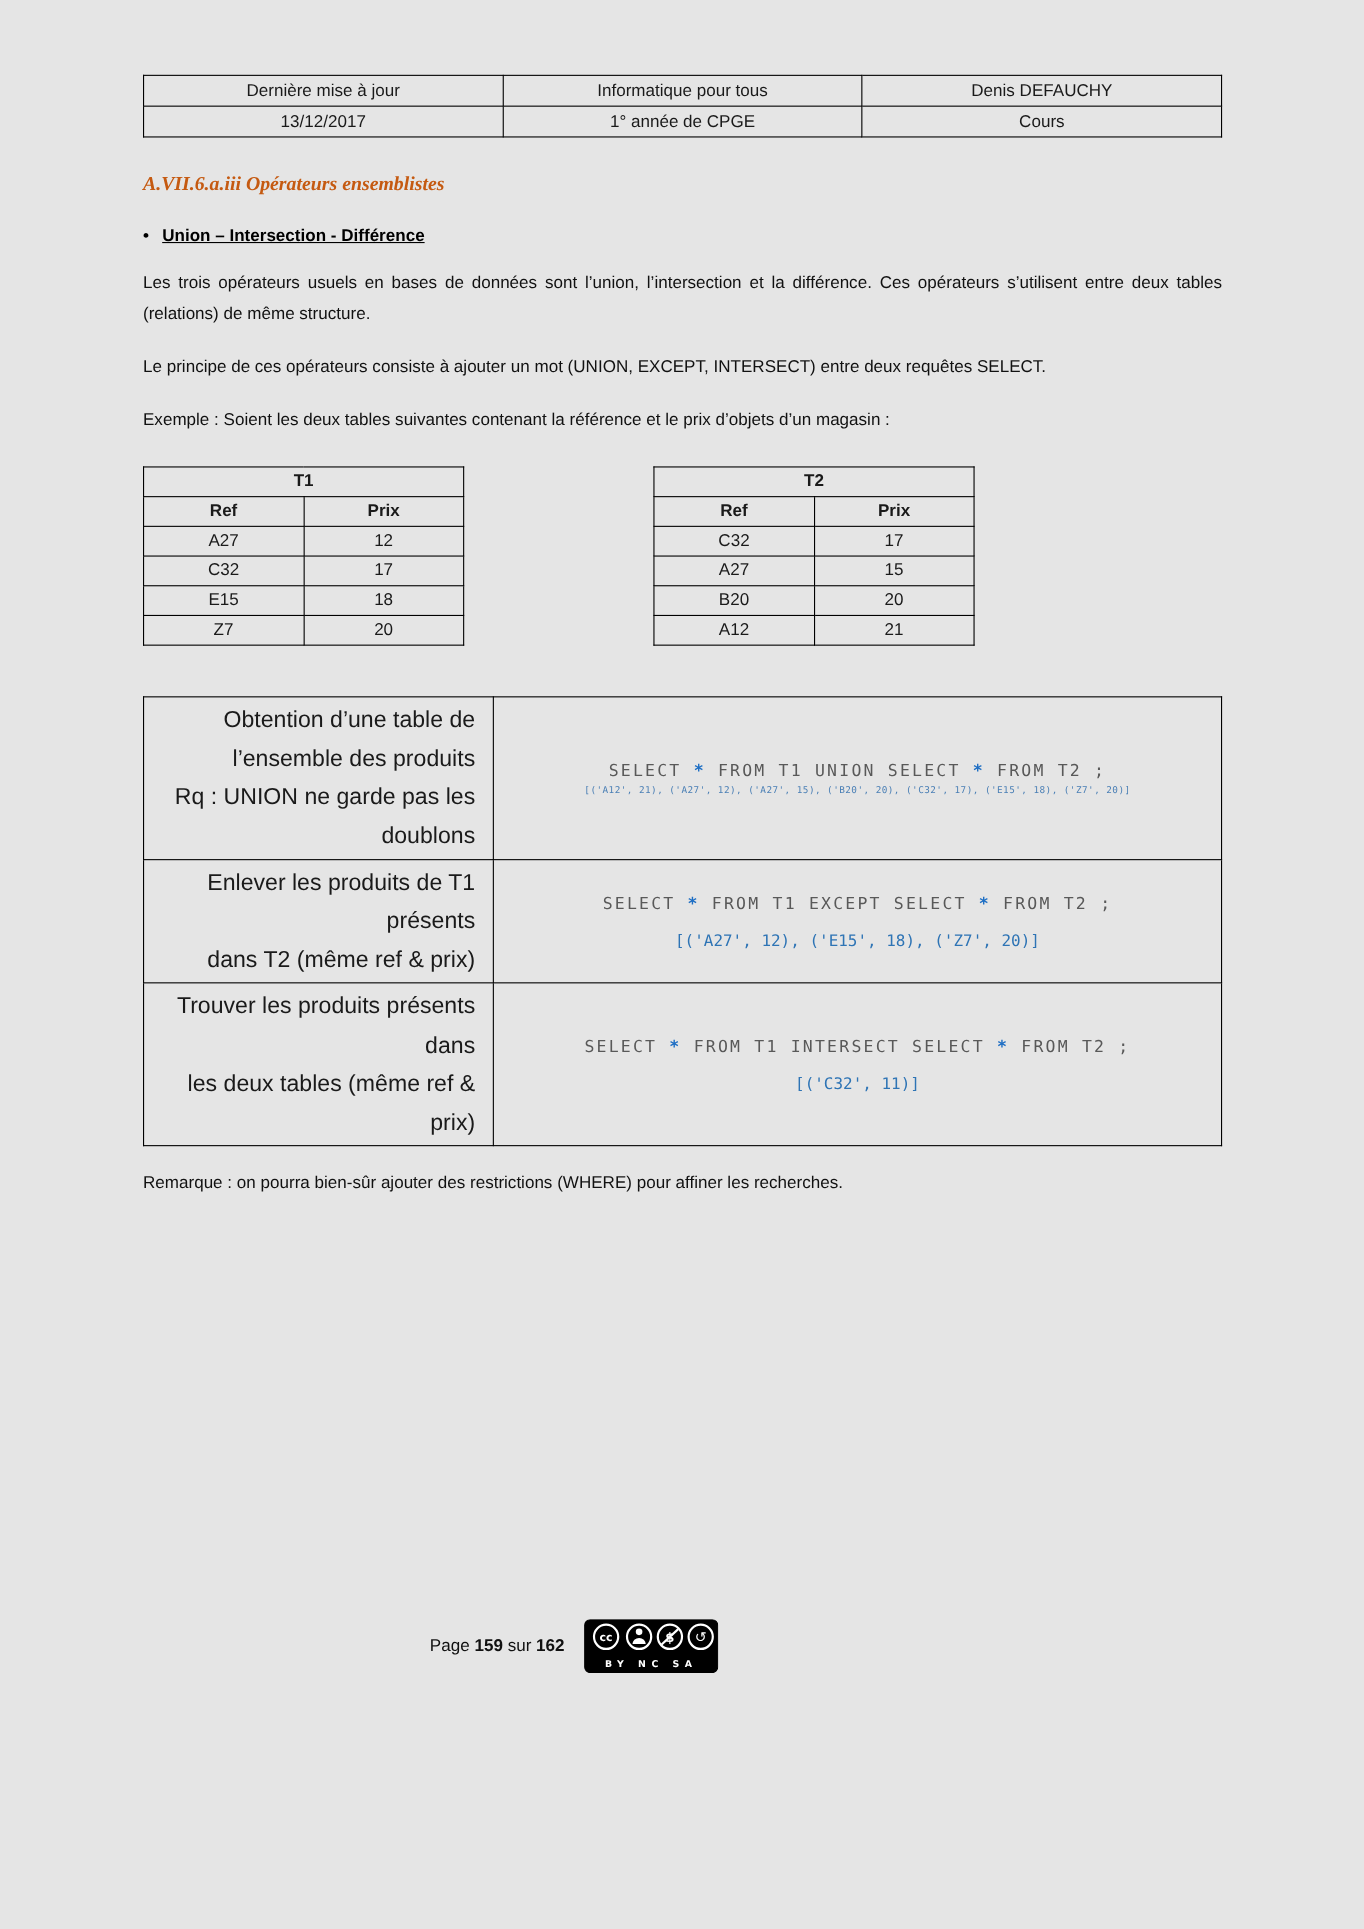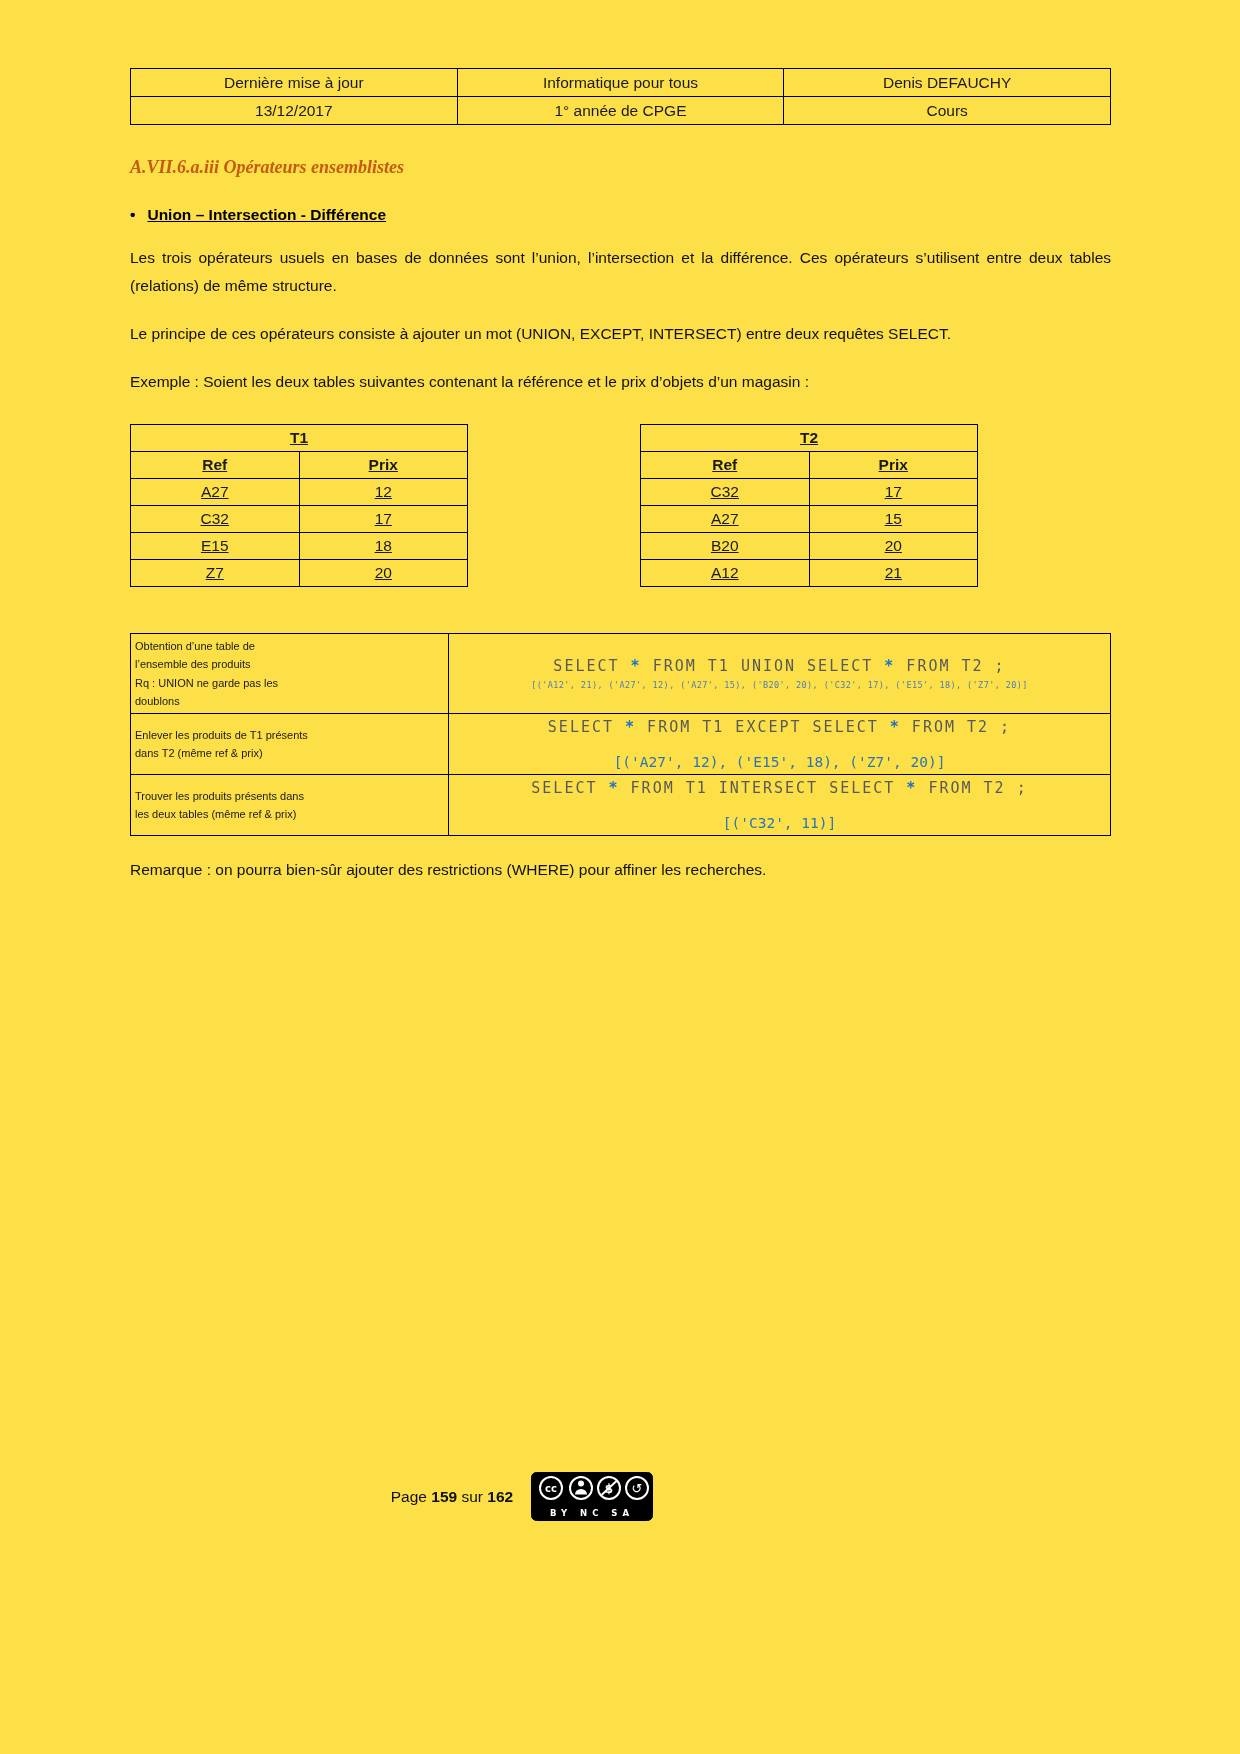--- a/index.html
+++ b/index.html
@@ -1,18 +1,18 @@
 <!DOCTYPE html>
 <html><head>
 <meta charset="utf-8">
 <style>
   * { margin:0; padding:0; box-sizing:border-box; }
   html,body { background:#ffffff; }
   .page {
-    position:relative; width:1240px; height:1754px; background:#fde047;
+    position:relative; width:1240px; height:1754px; background:#e5e5e5;
     font-family:"Liberation Sans", sans-serif; color:#1a1a1a; overflow:hidden;
   }
   .content { position:absolute; left:130px; top:68px; width:981px; }
   table { border-collapse:collapse; }
 
   
   .header-table { width:100%; table-layout:fixed; }
   .header-table td {
     border:1px solid #000; text-align:center; font-size:15.5px;
     height:28px; padding:1px 4px;
@@ -26,32 +26,32 @@
   }
   .bullet-heading { margin-top:28px; font-size:15.5px; font-weight:bold; color:#000; }
   .bullet-heading .bullet { margin-right:12px; }
   .bullet-heading .label { text-decoration:underline; }
 
   
   p.body { margin-top:20px; font-size:15.5px; line-height:1.8; text-align:justify; color:#111; }
 
   
   .tables-row { margin-top:28px; display:flex; }
-  .data-table { width:338px; table-layout:fixed;text-decoration:underline; }
+  .data-table { width:292px; table-layout:fixed; }
   .data-table td, .data-table th {
     border:1px solid #000; text-align:center; font-size:15.5px;
     height:27px; padding:0 4px; font-weight:normal;
   }
   .data-table .bold { font-weight:bold; }
   .data-table.t2 { margin-left:172px; }
 
   
   .ops-table { margin-top:46px; width:100%; table-layout:fixed; }
   .ops-table td { border:1px solid #000; vertical-align:middle; }
-  .ops-desc { text-align:left; font-size:11px; line-height:1.68; padding:3px 4px; }
+  .ops-desc { text-align:right; font-size:21px; line-height:1.68; padding:3px 16px; }
   .ops-code { text-align:center; padding:4px 6px; }
   .sql-line {
     font-family:"DejaVu Sans Mono", monospace; font-size:15px;
     letter-spacing:2px; color:#595959;
   }
   .sql-star { color:#1F6FC4; font-weight:bold; }
   .result-line {
     font-family:"DejaVu Sans Mono", monospace; font-size:14.5px;
     color:#2E74B5; margin-top:18px;
   }

